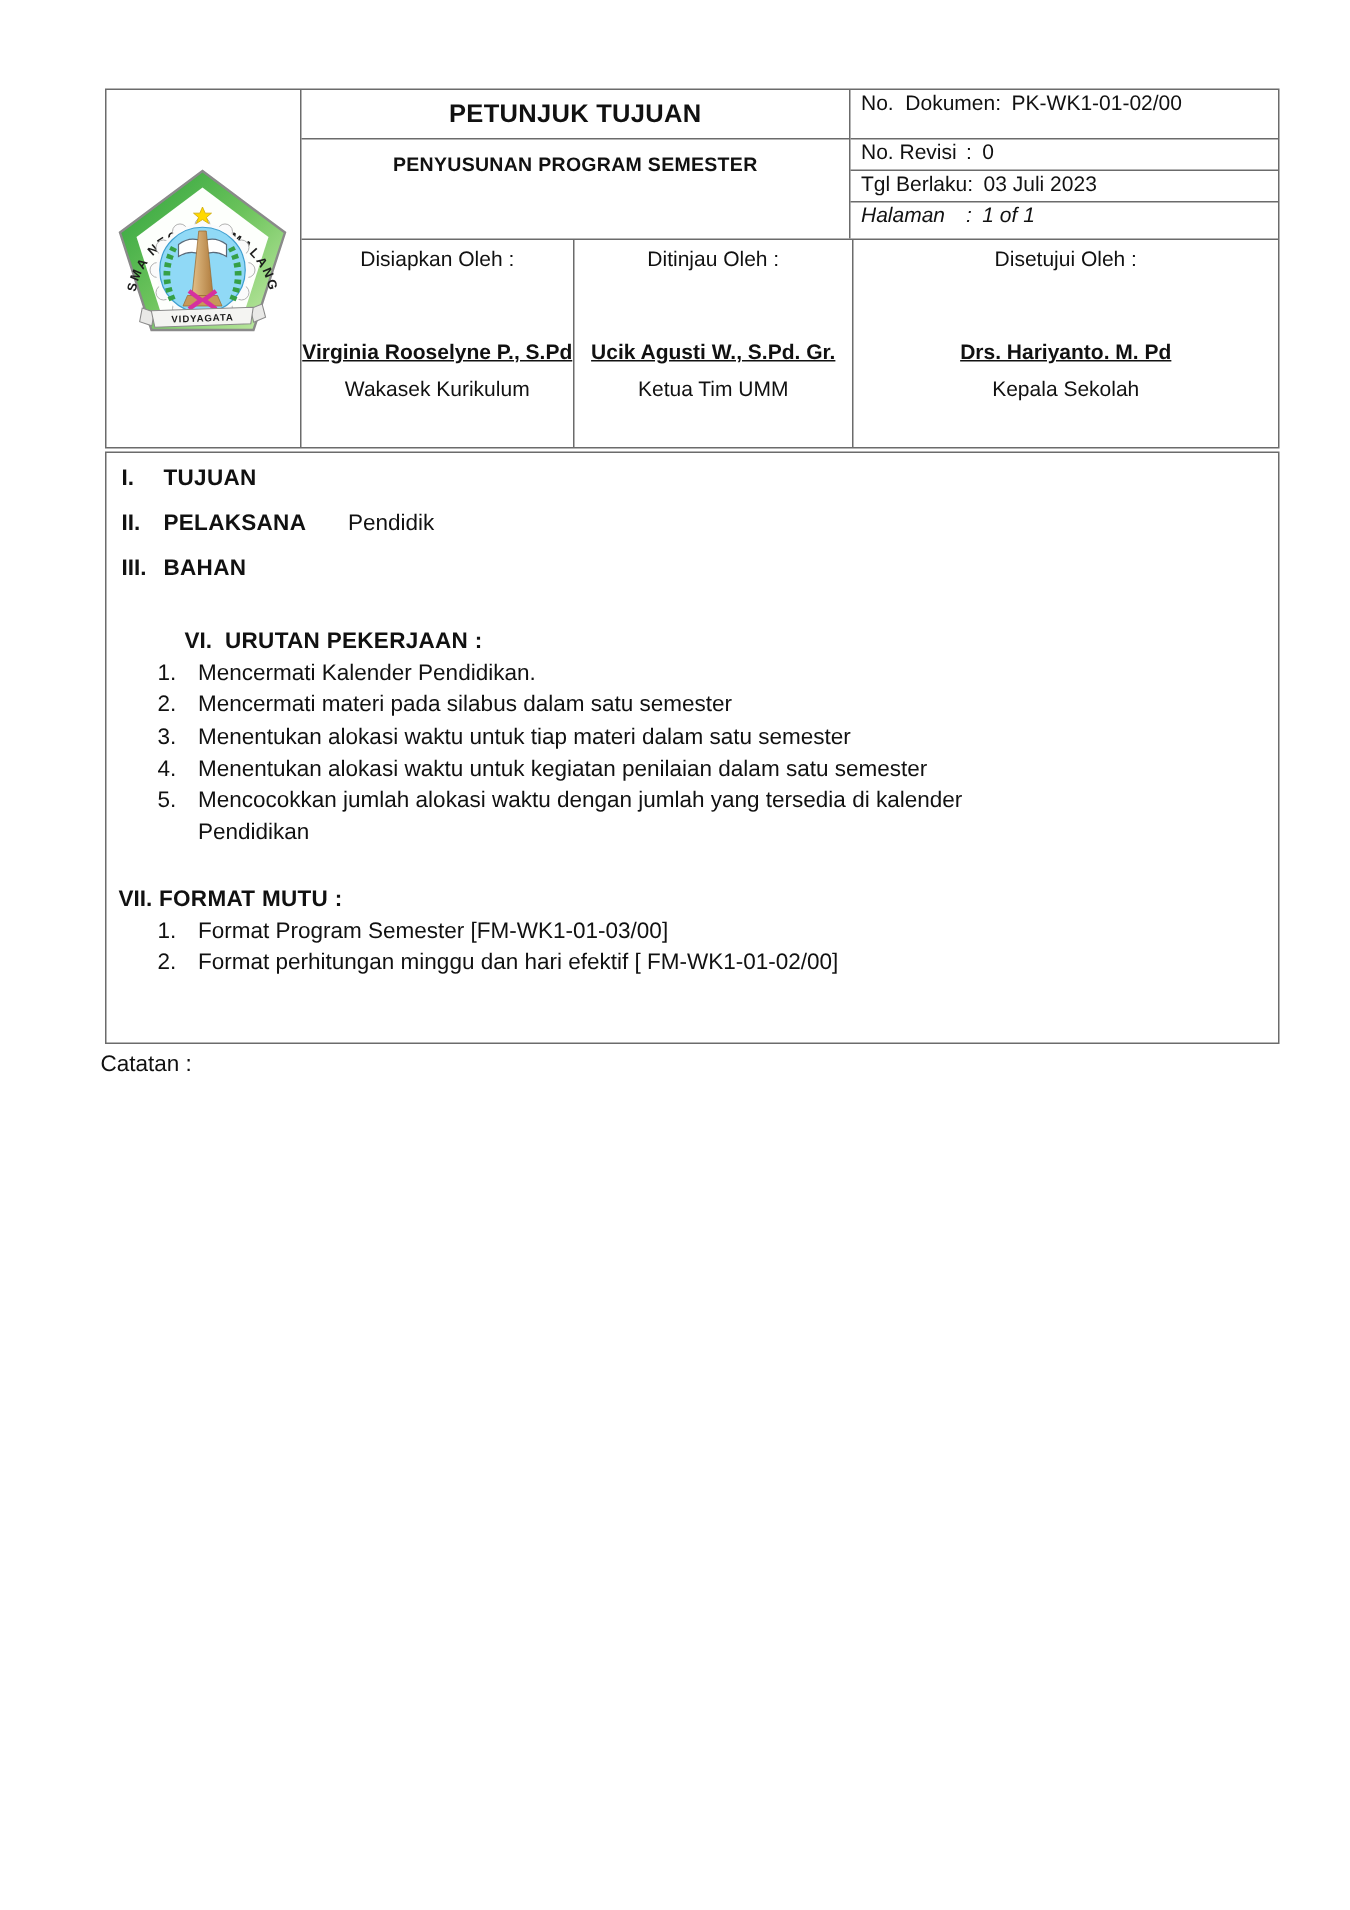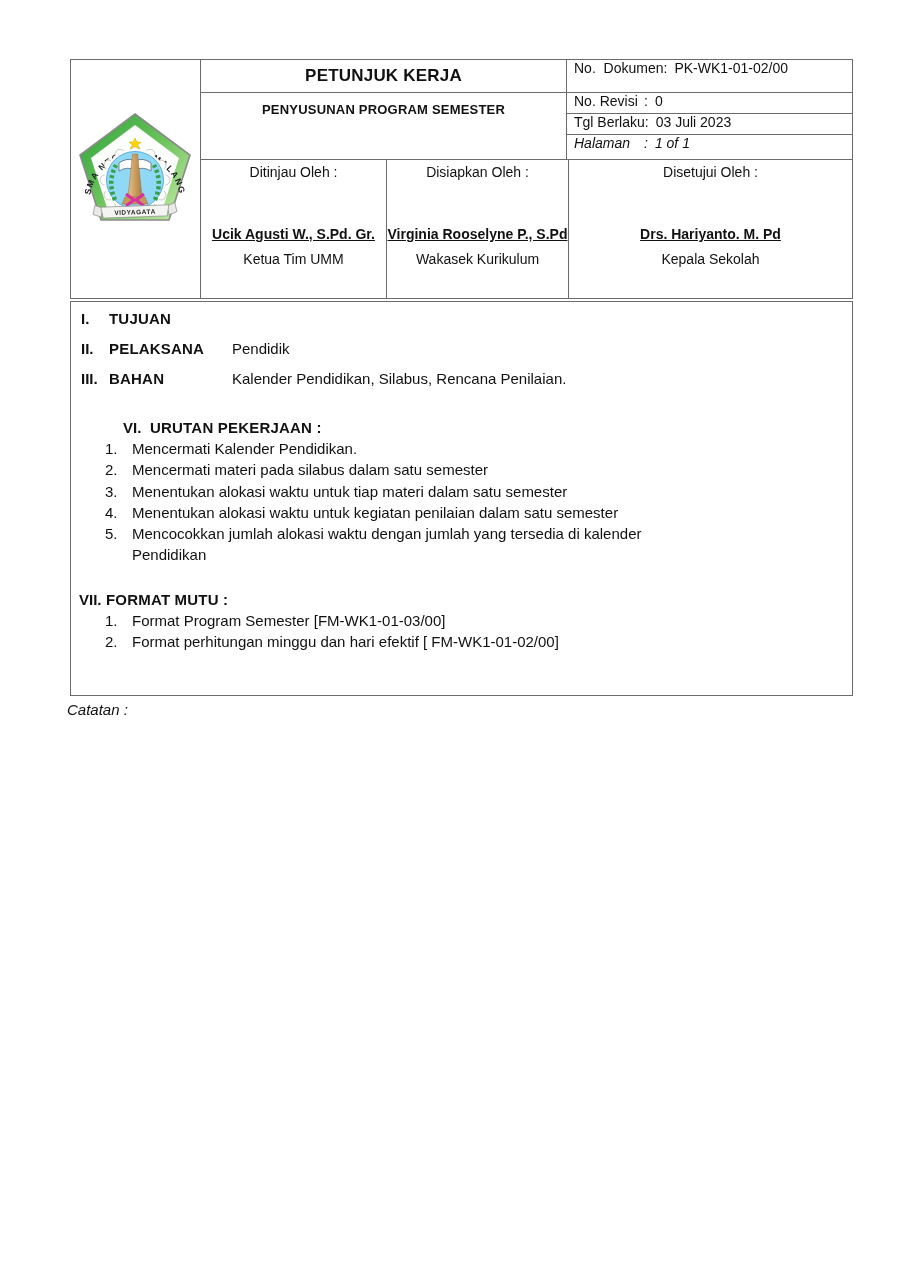--- a/index.html
+++ b/index.html
@@ -64,21 +64,21 @@
 
   .list-head { padding-left:8px; line-height:21px; display:flex; }
   .list-head.h1 { margin-top:18px;margin-left:44px; }
   .list-head.h2 { margin-top:23px; }
   .list-num { width:27px; font-weight:bold; }
   .list-title { font-weight:bold; letter-spacing:0.2px; }
   .list-item { display:flex; padding-left:34px; line-height:21.3px; }
   .li-n { width:27px; }
   .li-text { max-width:560px; }
 
-  .catatan { position:absolute; left:67px; top:701px; font-size:15px;font-style:italic; }
+  .catatan { position:absolute; left:67px; top:701px; font-size:15px; }
 </style>
 </head>
 <body>
 
 <div class="page">
 
   <div class="hdr">
 
     <div class="logo-cell">
       <svg width="120" height="120" viewBox="0 0 120 120">
@@ -139,21 +139,21 @@
           <polygon points="100,94 92,97 94,106 102,103" fill="#e9e9e7" stroke="#8a8a8a" stroke-width="0.7"></polygon>
           <polygon points="26,96 94,96 92,107 28,107" fill="#f4f4f2" stroke="#8a8a8a" stroke-width="0.7"></polygon>
           <text x="60" y="104.3" text-anchor="middle" font-size="6.4" font-weight="bold" fill="#1c1c1c" letter-spacing="0.6">VIDYAGATA</text>
         </g>
       </svg>
     </div>
 
     <div class="hdr-right">
       <div class="hdr-top">
         <div class="hdr-titles">
-          <div class="title1">PETUNJUK KERJA</div>
+          <div class="title1">PETUNJUK TUJUAN</div>
           <div class="title2">PENYUSUNAN PROGRAM SEMESTER</div>
         </div>
         <div class="hdr-info">
           <div class="info-row r1">
             <span class="info-label">No.  Dokumen</span>
             <span class="info-sep">:</span>
             <span class="info-value">PK-WK1-01-02/00</span>
           </div>
           <div class="info-row r2">
             <span class="info-label">No. Revisi</span>
@@ -167,30 +167,30 @@
           </div>
           <div class="info-row r4">
             <span class="info-label">Halaman</span>
             <span class="info-sep">:</span>
             <span class="info-value">1 of 1</span>
           </div>
         </div>
       </div>
 
       <div class="sig-row">
+        <div class="sig-cell c1">
+          <div class="sig-head">Disiapkan Oleh :</div>
+          <div class="sig-name">Virginia Rooselyne P., S.Pd</div>
+          <div class="sig-pos">Wakasek Kurikulum</div>
+        </div>
         <div class="sig-cell c2">
           <div class="sig-head">Ditinjau Oleh :</div>
           <div class="sig-name">Ucik Agusti W., S.Pd. Gr.</div>
           <div class="sig-pos">Ketua Tim UMM</div>
         </div>
-        <div class="sig-cell c1">
-          <div class="sig-head">Disiapkan Oleh :</div>
-          <div class="sig-name">Virginia Rooselyne P., S.Pd</div>
-          <div class="sig-pos">Wakasek Kurikulum</div>
-        </div>
         <div class="sig-cell c3">
           <div class="sig-head">Disetujui Oleh :</div>
           <div class="sig-name">Drs. Hariyanto. M. Pd</div>
           <div class="sig-pos">Kepala Sekolah</div>
         </div>
       </div>
     </div>
   </div>
 
   <div class="bodybox">
@@ -200,21 +200,20 @@
       <span class="sec-title">TUJUAN</span>
     </div>
     <div class="sec-row">
       <span class="sec-num">II.</span>
       <span class="sec-title">PELAKSANA</span>
       <span class="sec-content">Pendidik</span>
     </div>
     <div class="sec-row">
       <span class="sec-num">III.</span>
       <span class="sec-title">BAHAN</span>
-      <span class="sec-content">Kalender Pendidikan, Silabus, Rencana Penilaian.</span>
     </div>
 
     <div class="list-head h1">
       <span class="list-num">VI.</span>
       <span class="list-title">URUTAN PEKERJAAN :</span>
     </div>
     <div class="list-item">
       <span class="li-n">1.</span>
       <span class="li-text">Mencermati Kalender Pendidikan.</span>
     </div>

